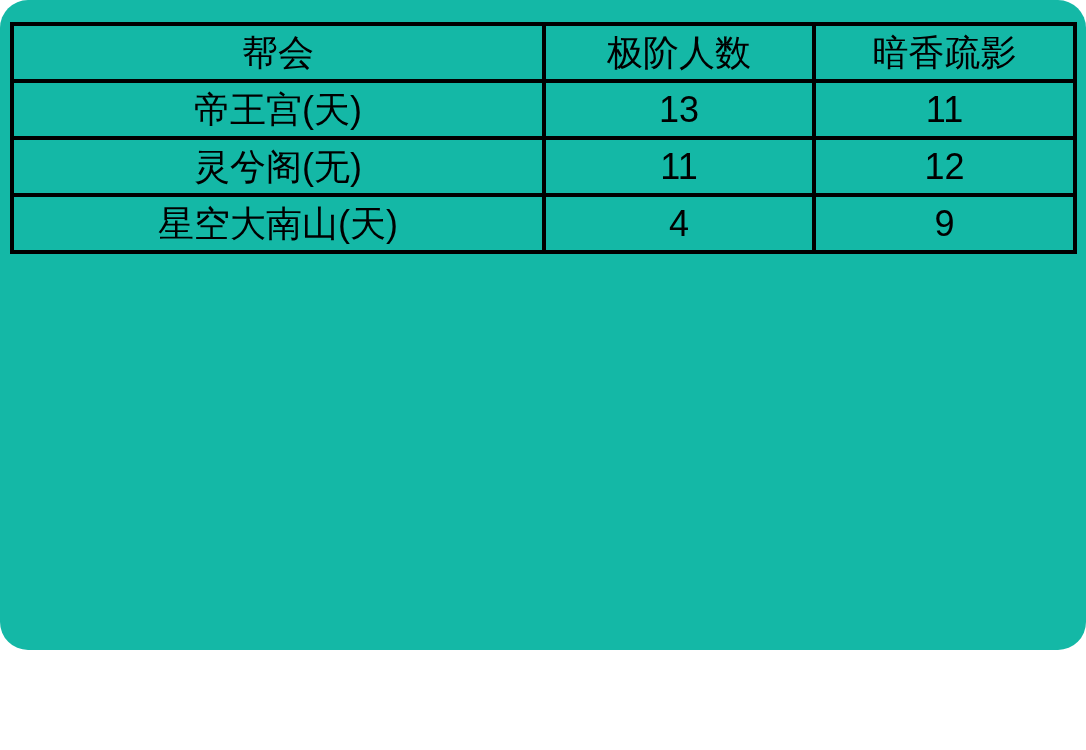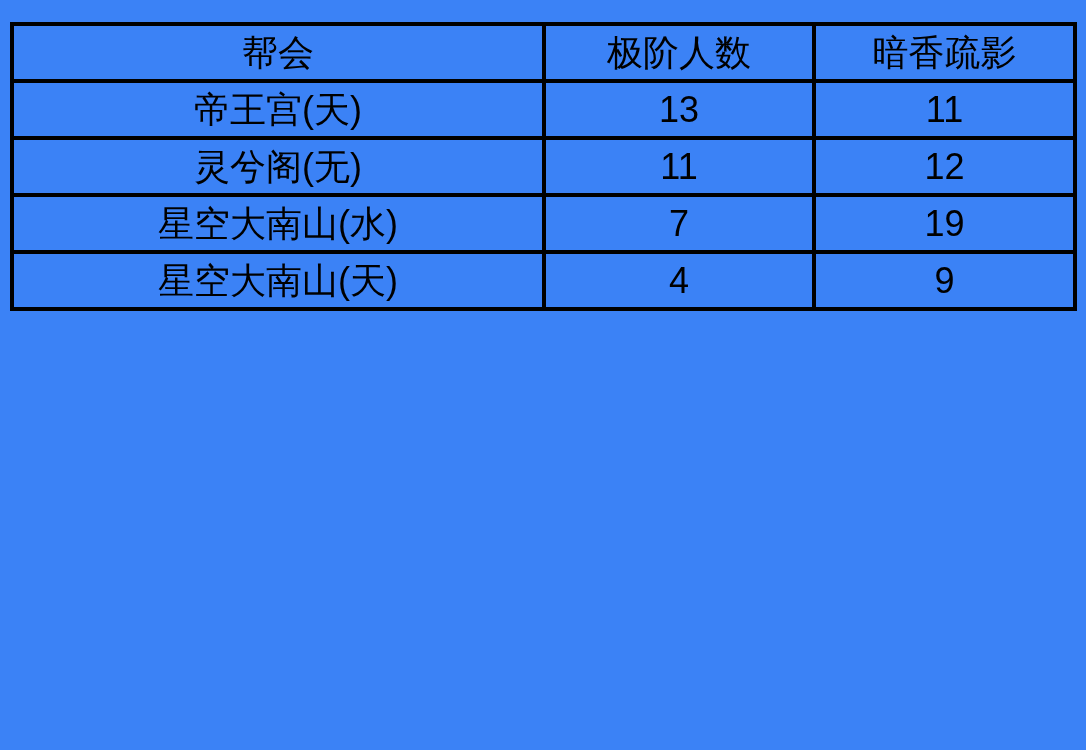--- a/index.html
+++ b/index.html
@@ -6,23 +6,24 @@
     margin: 0;
     padding: 0;
     background: #ffffff;
     width: 1086px;
     height: 750px;
     font-family: "Liberation Sans", "DejaVu Sans", sans-serif;
   }
   .page {
     position: relative;
     width: 1086px;
-    height: 750px;
-    background: #3b82f6;
+    height: 650px;
+    background: #14b8a6;
     overflow: hidden;
+    border-radius: 28px;
   }
   table.guild-table {
     position: absolute;
     left: 10px;
     top: 22px;
     width: 1063px;
     border-collapse: collapse;
     table-layout: fixed;
   }
   table.guild-table th,
@@ -66,25 +67,20 @@
     <td>13</td>
     <td>11</td>
   </tr>
 
   <tr>
     <td>灵兮阁(无)</td>
     <td>11</td>
     <td>12</td>
   </tr>
 
-  <tr>
-    <td>星空大南山(水)</td>
-    <td>7</td>
-    <td>19</td>
-  </tr>
 
 
 
 
   <tr>
     <td>星空大南山(天)</td>
     <td>4</td>
     <td>9</td>
   </tr>
 

